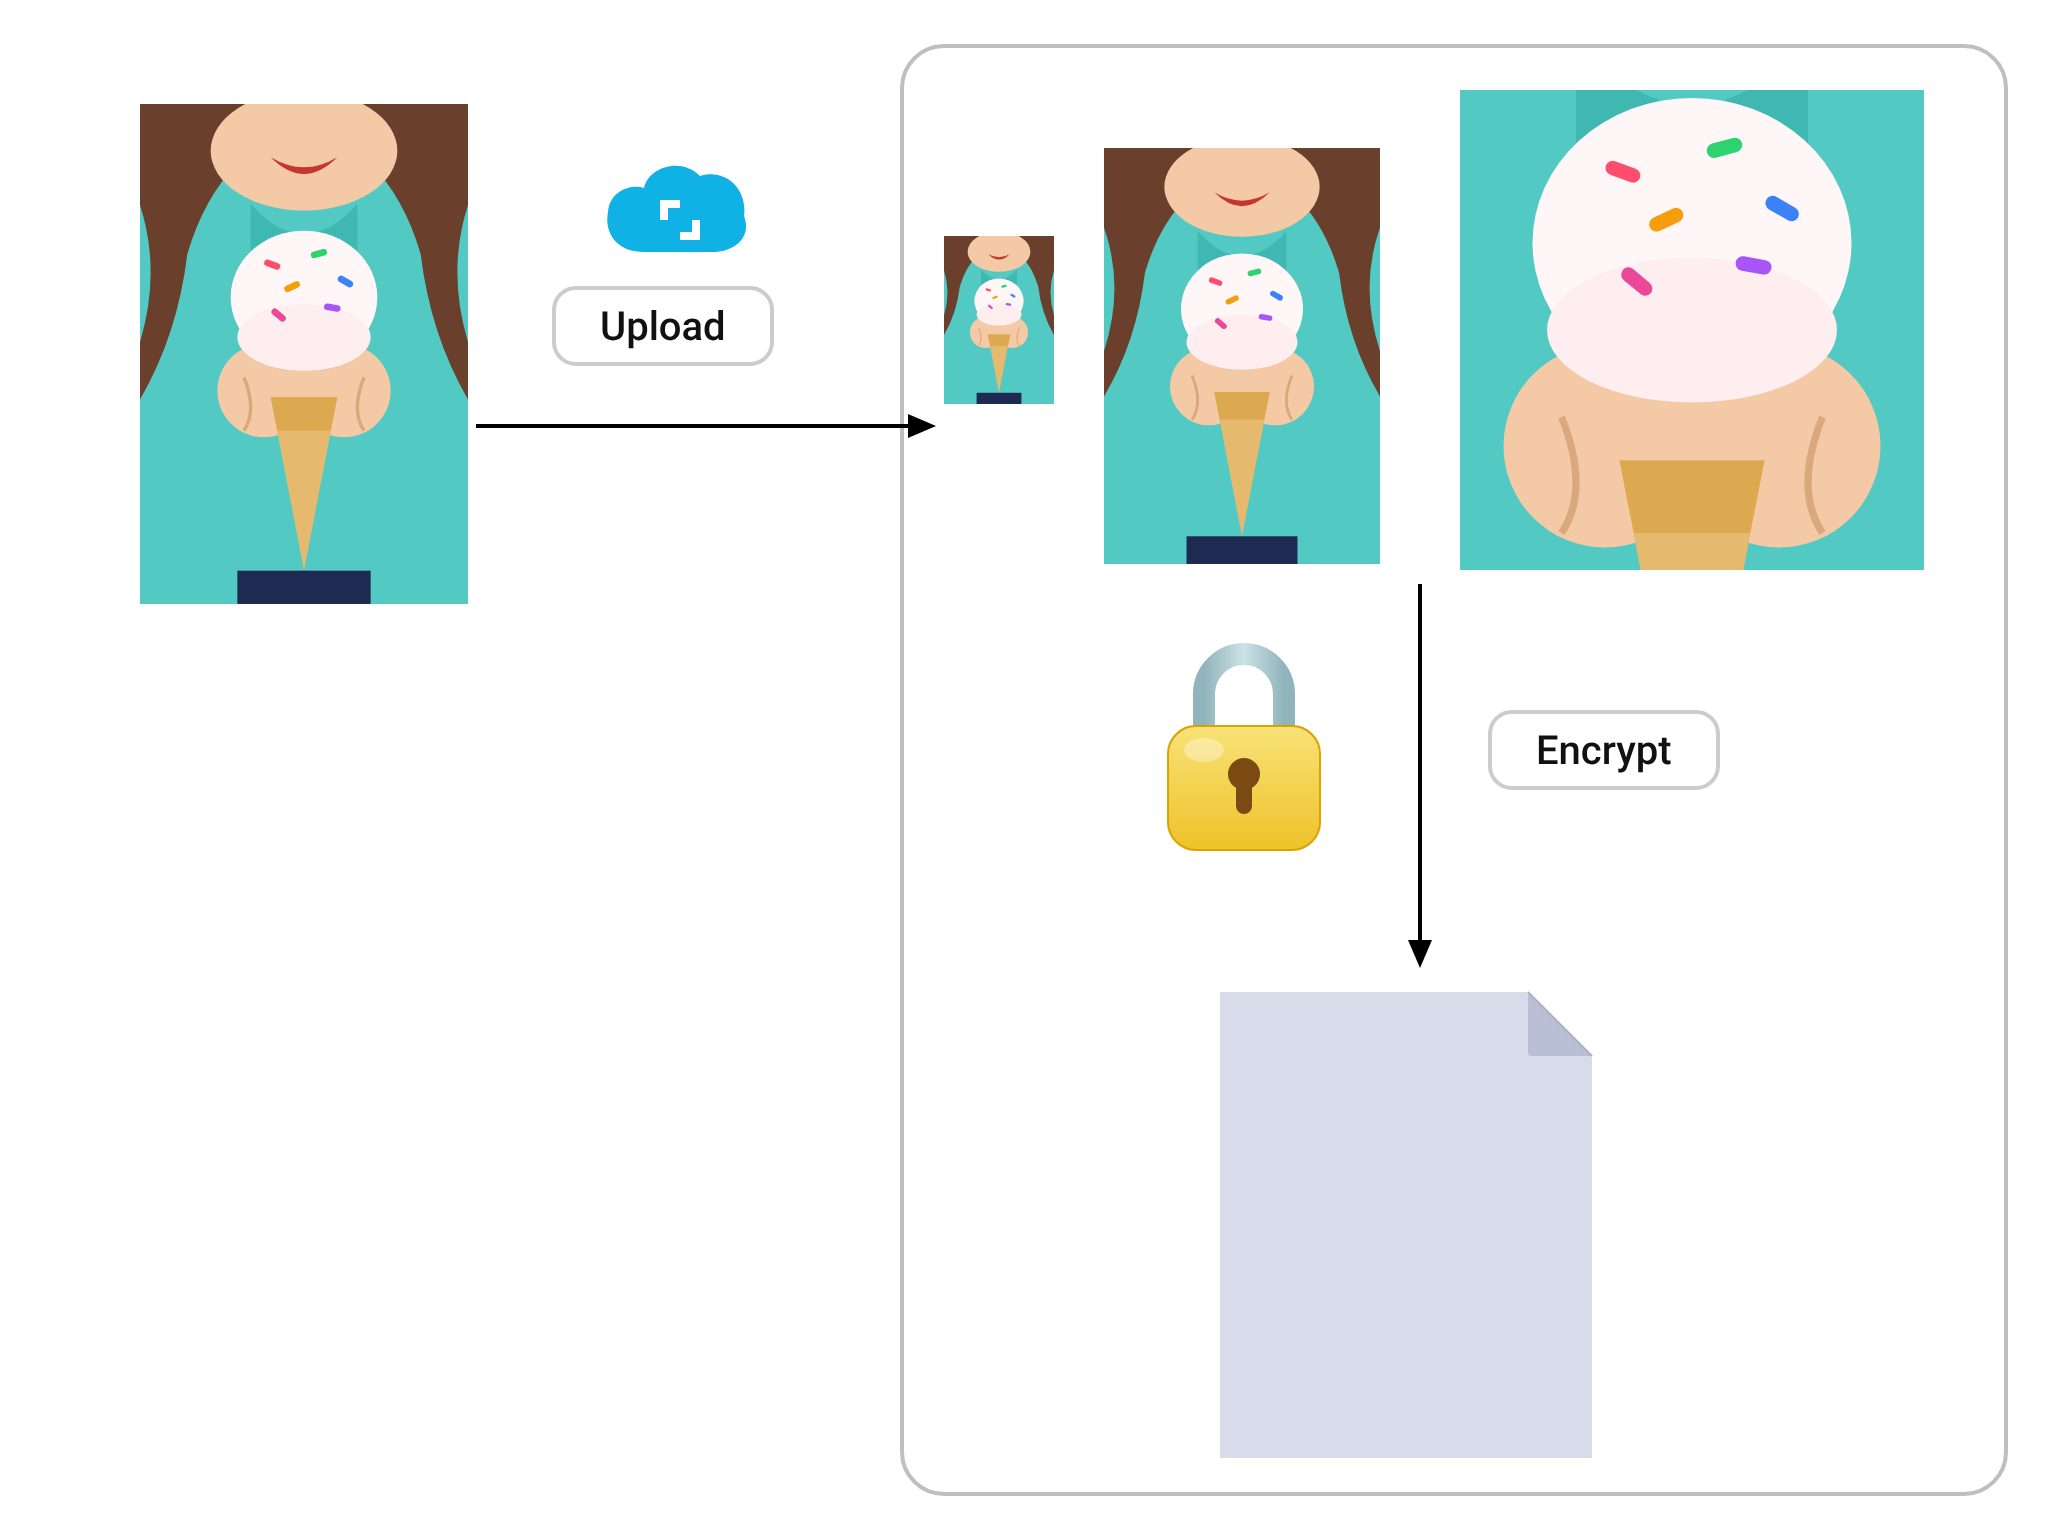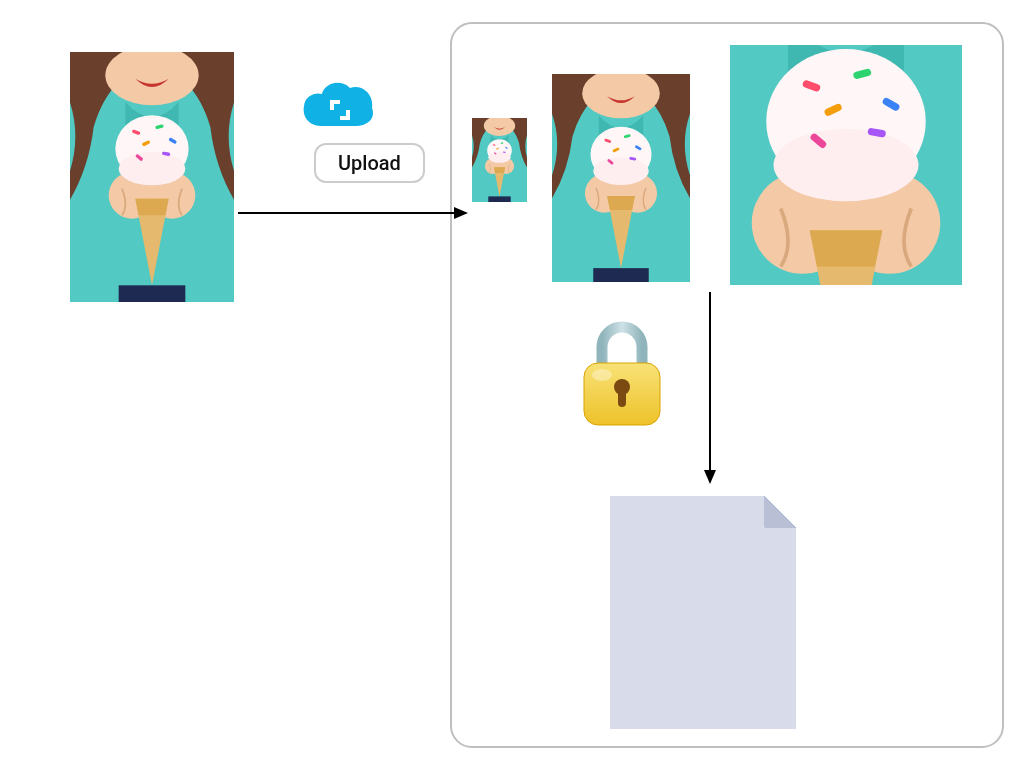--- a/index.html
+++ b/index.html
@@ -57,21 +57,20 @@
     position: absolute;
     border: 2px solid #cccccc;
     border-radius: 12px;
     background: #fff;
     padding: 8px 22px;
     font-size: 20px;
     font-weight: 500;
     color: #111;
     line-height: 1;
     white-space: nowrap;
-    margin-left: 38px;
   }
   .pill.upload  { left: 276px; top: 143px; }
   .pill.encrypt { left: 744px; top: 355px; }
 
   
   .arrow { position: absolute; }
   .arrow.h { left: 238px; top: 203px; width: 230px; height: 20px; }
   .arrow.v { left: 700px; top: 292px; width: 20px;  height: 192px; }
 
   
@@ -200,20 +199,23 @@
       </defs>
       <path d="M30 52 V32 a20 20 0 0 1 40 0 V52" fill="none" stroke="url(#shackle)" stroke-width="11" stroke-linecap="round"></path>
       <rect x="12" y="48" width="76" height="62" rx="14" fill="url(#lockBody)"></rect>
       <rect x="12" y="48" width="76" height="62" rx="14" fill="none" stroke="#d9a300" stroke-width="1"></rect>
       <circle cx="50" cy="72" r="8" fill="#7a4a12"></circle>
       <rect x="46" y="74" width="8" height="18" rx="4" fill="#7a4a12"></rect>
       <ellipse cx="30" cy="60" rx="10" ry="6" fill="#fff" opacity="0.35"></ellipse>
     </svg>
   </div>
 
+  <div class="pill encrypt">
+    <span>Encrypt</span>
+  </div>
 
   <div class="file">
     <svg viewBox="0 0 198 245">
       <path d="M6 6 H160 L192 38 V239 H6 Z" fill="#d7dbea"></path>
       <path d="M160 6 L192 38 H162 Q160 38 160 36 Z" fill="#b9c0d6"></path>
       <path d="M160 6 L192 38" stroke="#a9b2cc" stroke-width="1" fill="none"></path>
     </svg>
   </div>
 
 </div>

